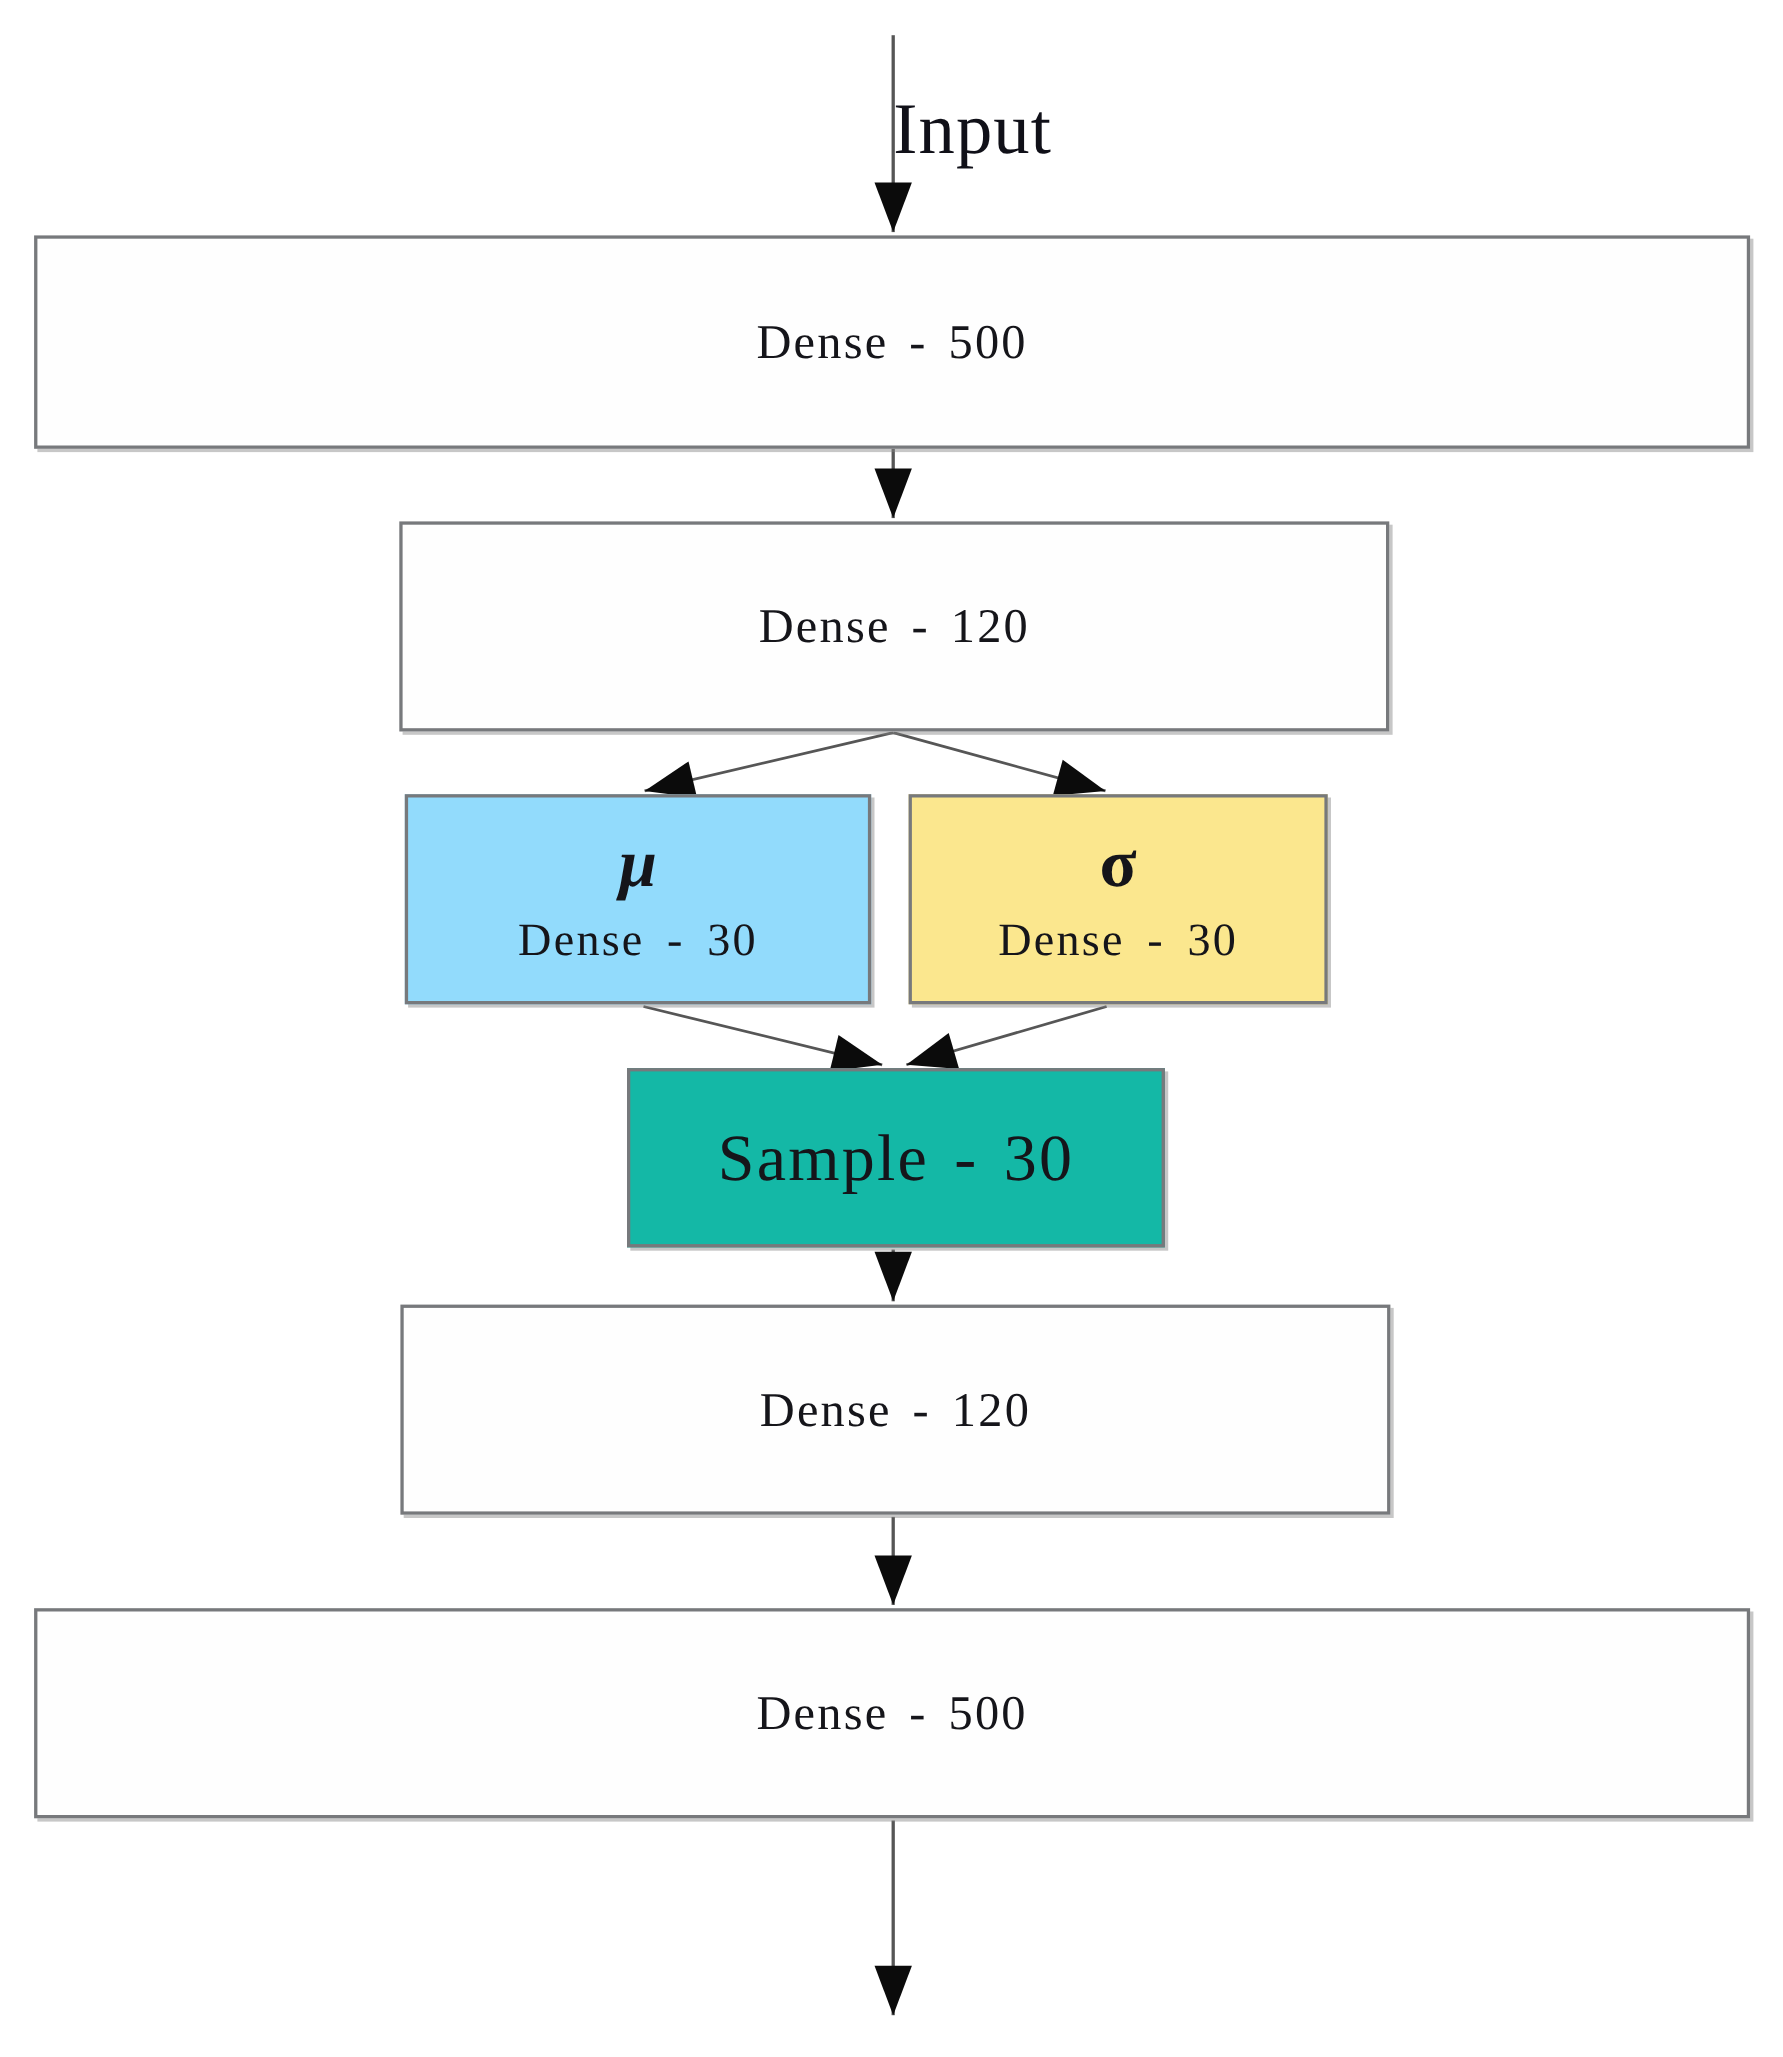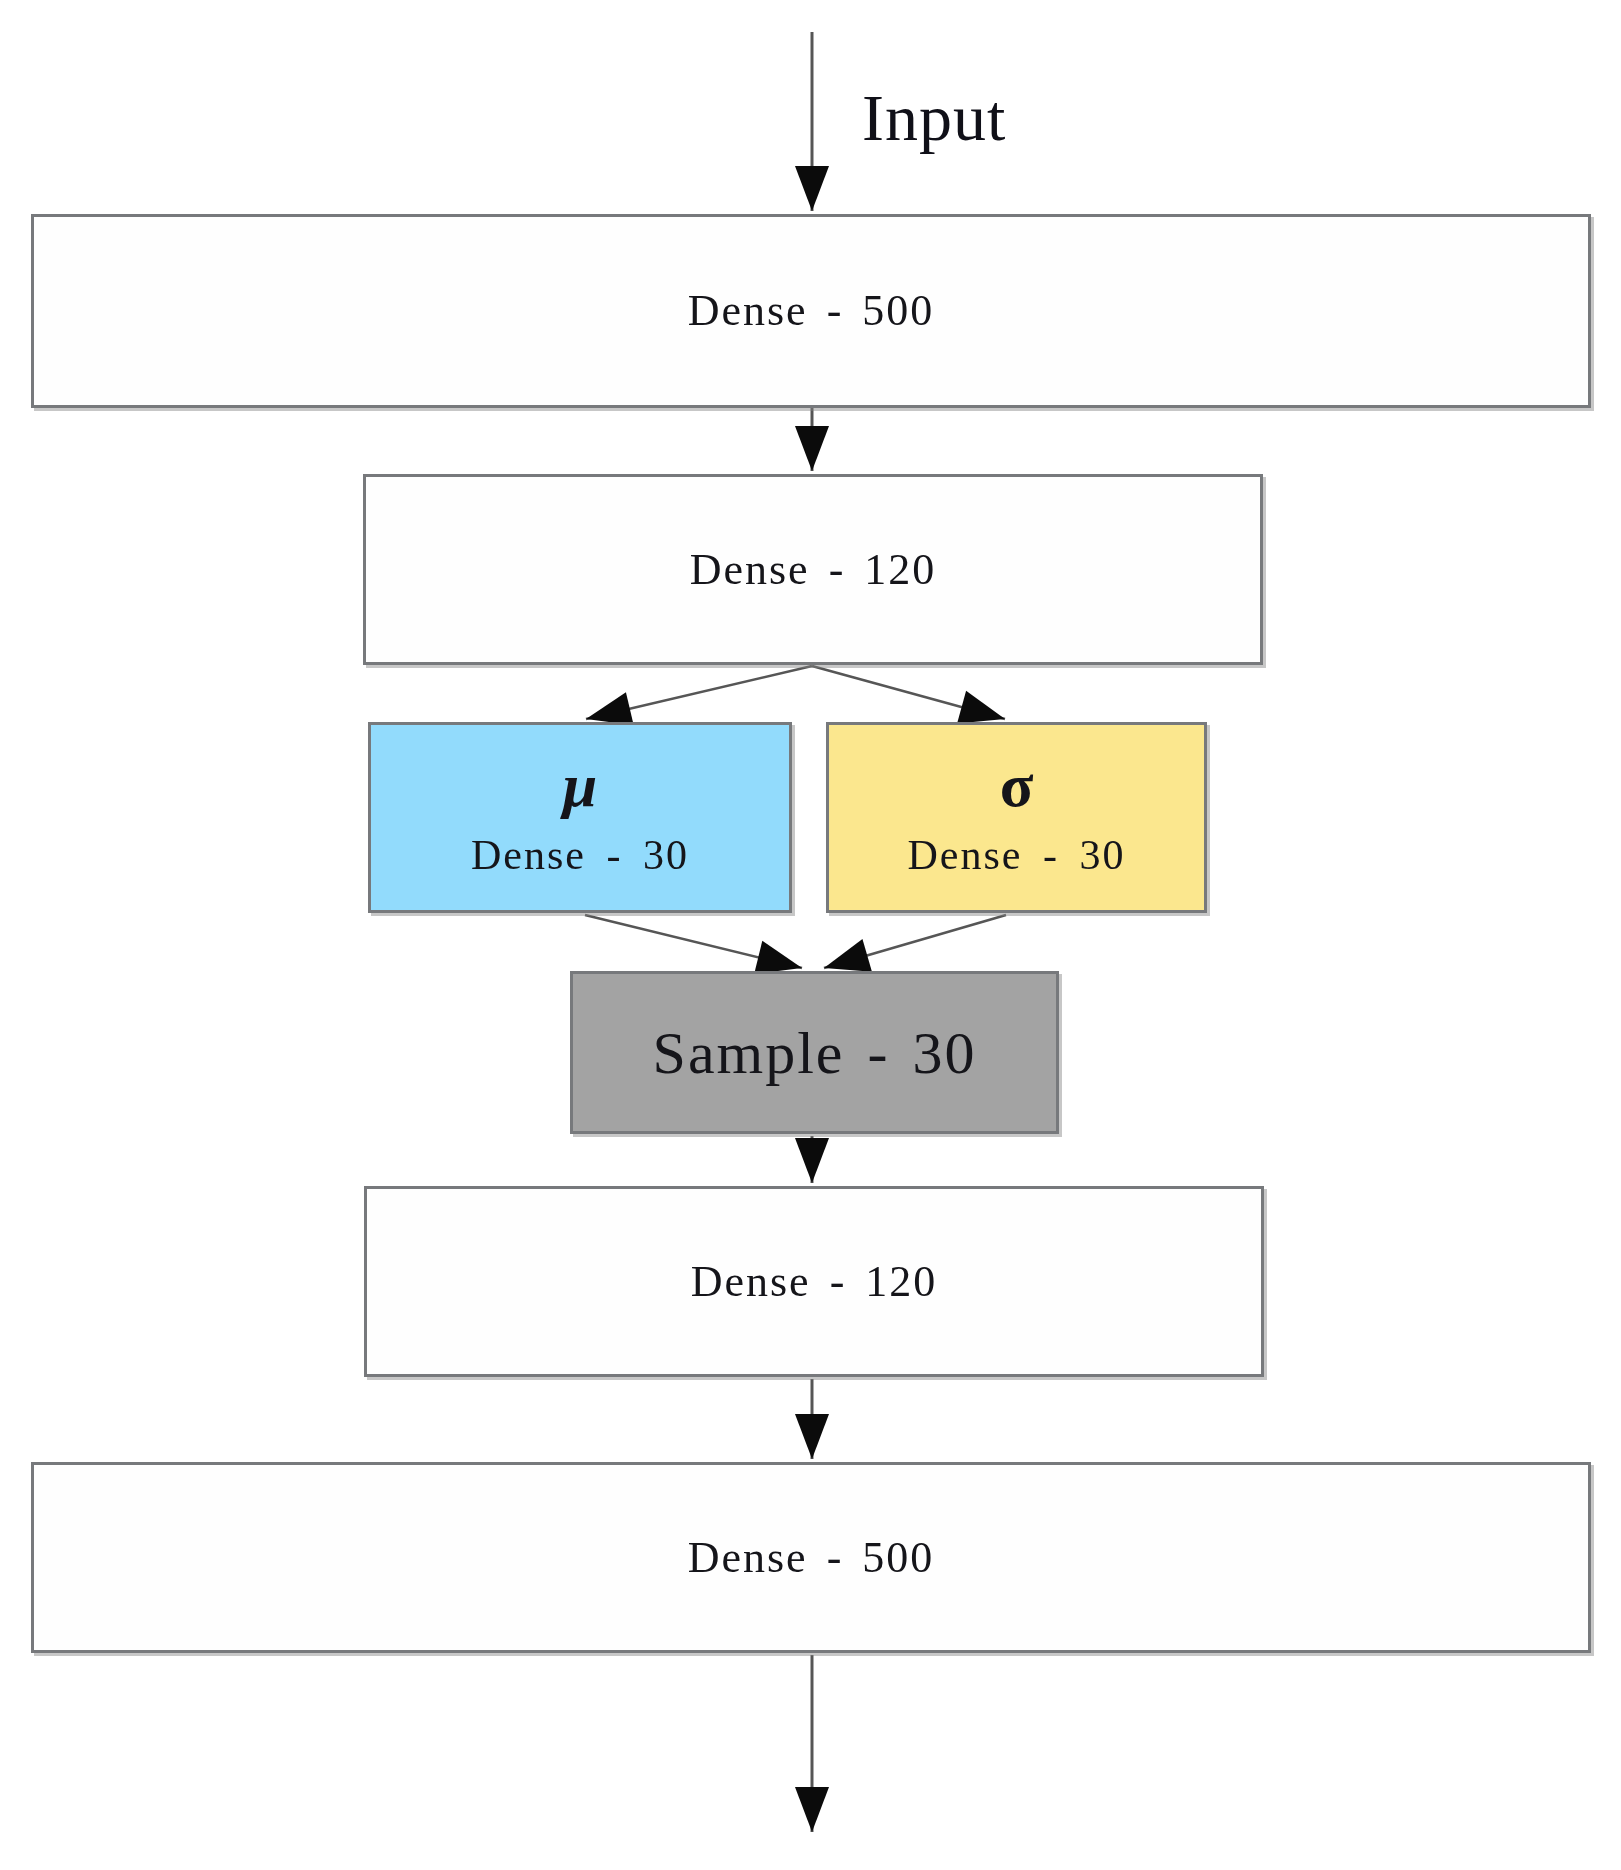--- a/index.html
+++ b/index.html
@@ -60,21 +60,21 @@
   .node-sample .big-label { font-size: 60px; }
 
   .io-label {
     position: absolute;
     font-size: 66px;
     line-height: 1.1;
     letter-spacing: 1px;
     color: #101018;
     white-space: nowrap;
   }
-  .io-input  { left: 862px; top: 82px; }
+  .io-input  { left: 812px; top: 82px; }
   .io-output { left: 858px; top: 1698px; }
 </style>
 </head>
 <body>
 
 <div class="canvas">
 
   <svg class="wires" width="1621" height="1870" viewBox="0 0 1621 1870" xmlns="http://www.w3.org/2000/svg">
     <defs>
       <marker id="ah" markerUnits="userSpaceOnUse" markerWidth="50" markerHeight="38" refX="46" refY="18" orient="auto">
@@ -107,21 +107,21 @@
   <div class="node node-mu" style="background: rgb(146, 219, 252);">
     <span class="symbol italic">μ</span>
     <span class="sub-label">Dense - 30</span>
   </div>
 
   <div class="node node-sigma" style="background: rgb(251, 231, 142);">
     <span class="symbol">σ</span>
     <span class="sub-label">Dense - 30</span>
   </div>
 
-  <div class="node node-sample" style="background: #a3a3a3;">
+  <div class="node node-sample" style="background: #14b8a6;">
     <span class="big-label">Sample - 30</span>
   </div>
 
   <div class="node node-dec-120">
     <span class="big-label">Dense - 120</span>
   </div>
 
   <div class="node node-dec-500">
     <span class="big-label">Dense - 500</span>
   </div>

